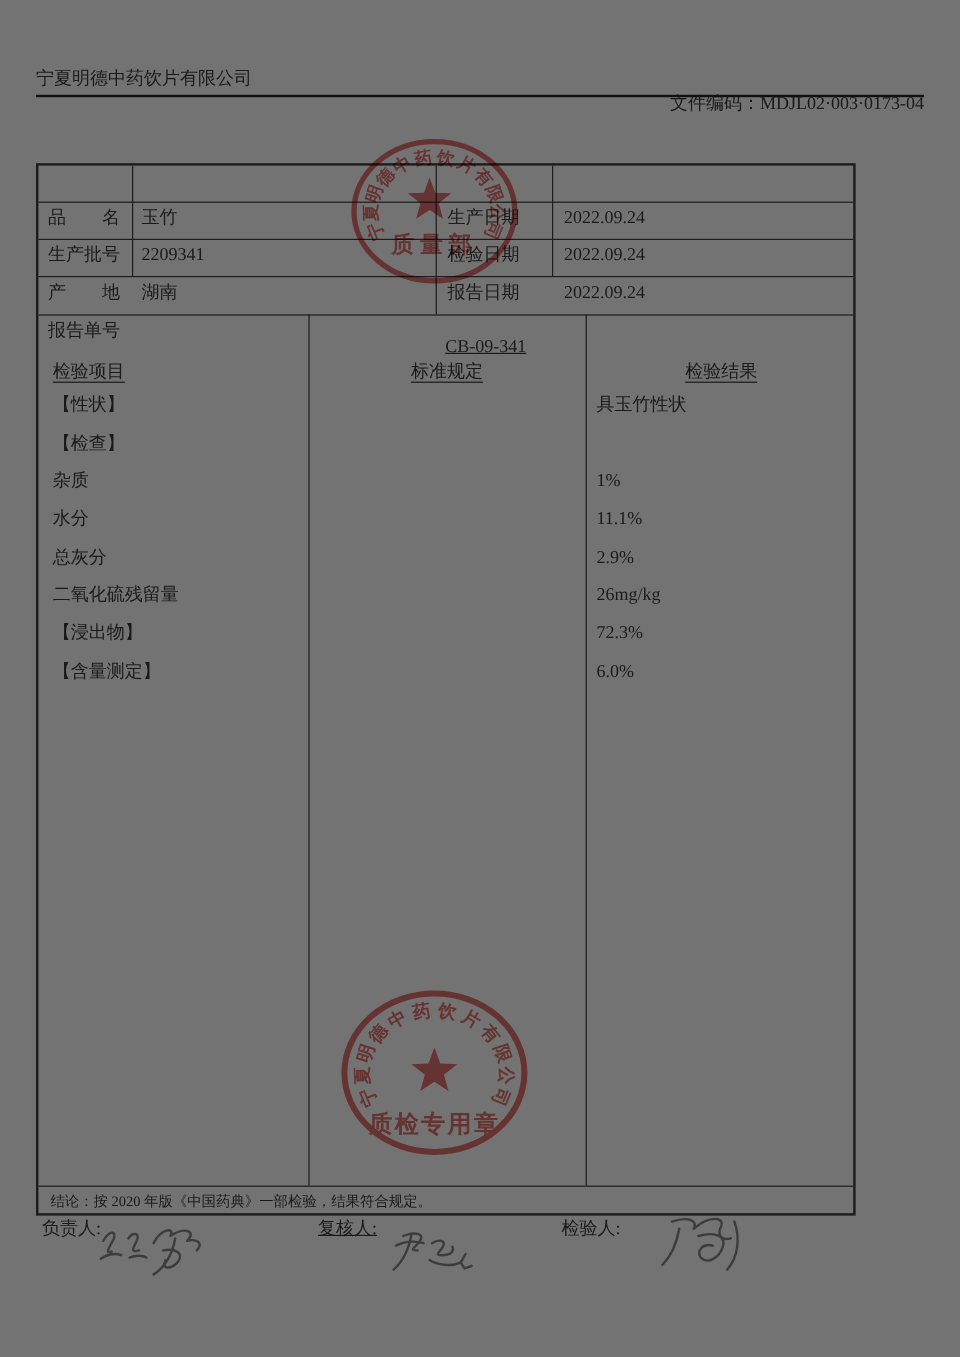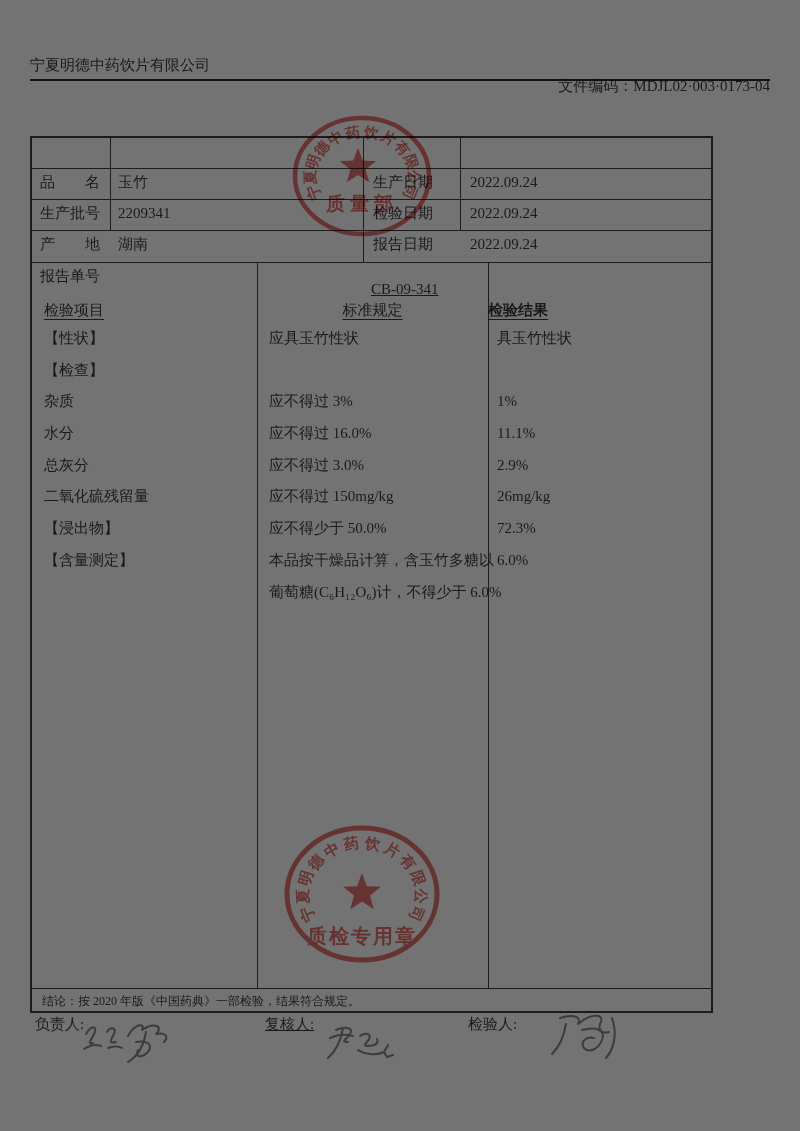--- a/index.html
+++ b/index.html
@@ -61,45 +61,34 @@
   <div class="abs cell" style="left:40px;top:201px;">产　　地</div>
   <div class="abs cell" style="left:118px;top:201px;">湖南</div>
   <div class="abs cell" style="left:373px;top:201px;">报告日期</div>
   <div class="abs cell" style="left:470px;top:201px;">2022.09.24</div>
 
   <div class="abs cell" style="left:40px;top:233px;">报告单号</div>
   <div class="abs cell" style="left:371px;top:246px;text-decoration:underline;">CB-09-341</div>
 
   <div class="abs cell col-hdr" style="left:44px;top:267px;">检验项目</div>
   <div class="abs cell col-hdr" style="left:257px;top:267px;width:231px;text-align:center;">标准规定</div>
-  <div class="abs cell col-hdr" style="left:488px;top:267px;width:226px;font-weight:bold;">检验结果</div>
+  <div class="abs cell col-hdr" style="left:488px;top:267px;width:226px;text-align:center;">检验结果</div>
 
   <div class="abs" style="left:44px;top:323px;">
     <div class="rowline">【性状】</div>
     <div class="rowline">【检查】</div>
     <div class="rowline">杂质</div>
     <div class="rowline">水分</div>
     <div class="rowline">总灰分</div>
     <div class="rowline">二氧化硫残留量</div>
     <div class="rowline">【浸出物】</div>
     <div class="rowline">【含量测定】</div>
     <div class="rowline"></div>
   </div>
 
-  <div class="abs" style="left:269px;top:323px;">
-    <div class="rowline">应具玉竹性状</div>
-    <div class="rowline"></div>
-    <div class="rowline">应不得过 3%</div>
-    <div class="rowline">应不得过 16.0%</div>
-    <div class="rowline">应不得过 3.0%</div>
-    <div class="rowline">应不得过 150mg/kg</div>
-    <div class="rowline">应不得少于 50.0%</div>
-    <div class="rowline">本品按干燥品计算，含玉竹多糖以</div>
-    <div class="rowline">葡萄糖(C₆H₁₂O₆)计，不得少于 6.0%</div>
-  </div>
 
   <div class="abs" style="left:497px;top:323px;">
     <div class="rowline">具玉竹性状</div>
     <div class="rowline"></div>
     <div class="rowline">1%</div>
     <div class="rowline">11.1%</div>
     <div class="rowline">2.9%</div>
     <div class="rowline">26mg/kg</div>
     <div class="rowline">72.3%</div>
     <div class="rowline">6.0%</div>

